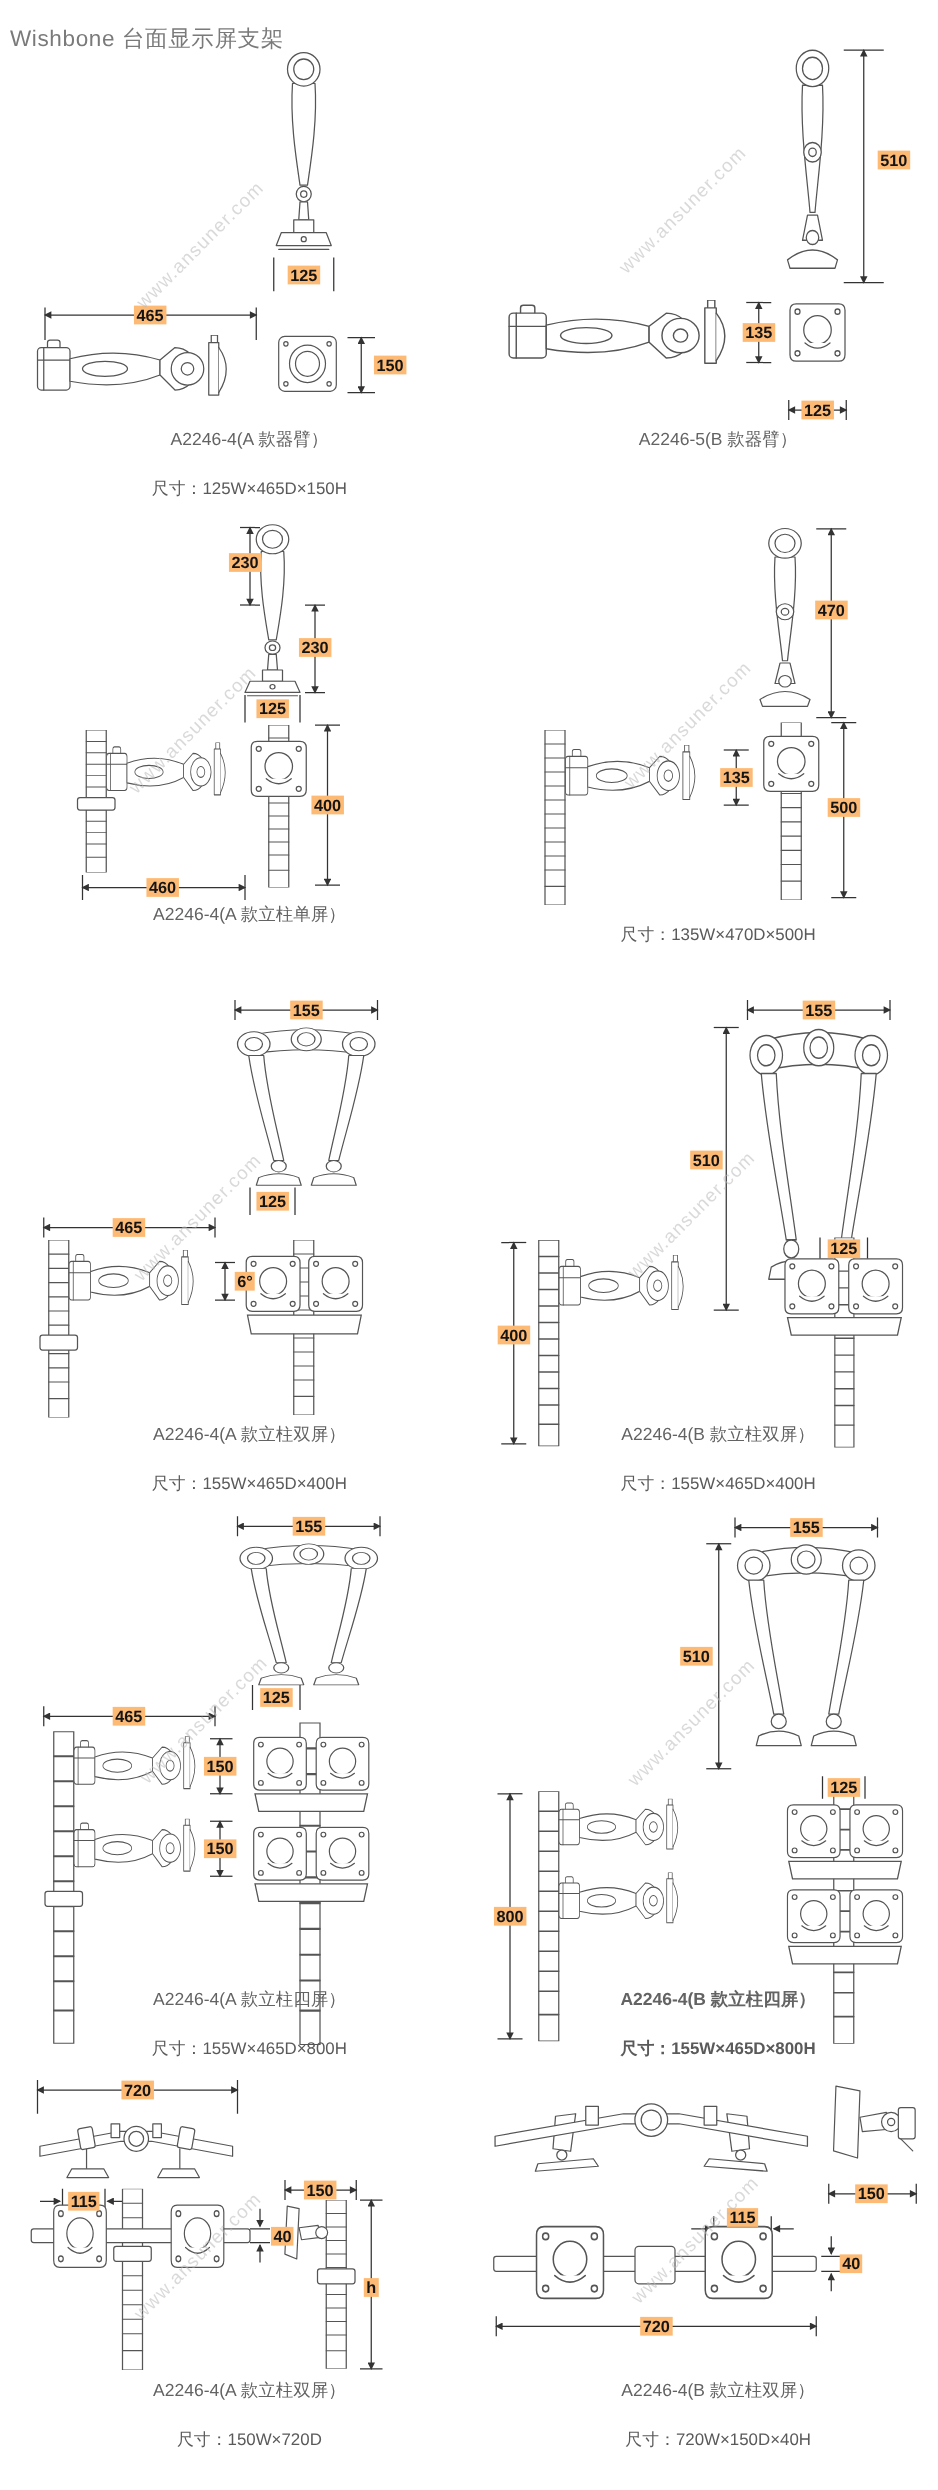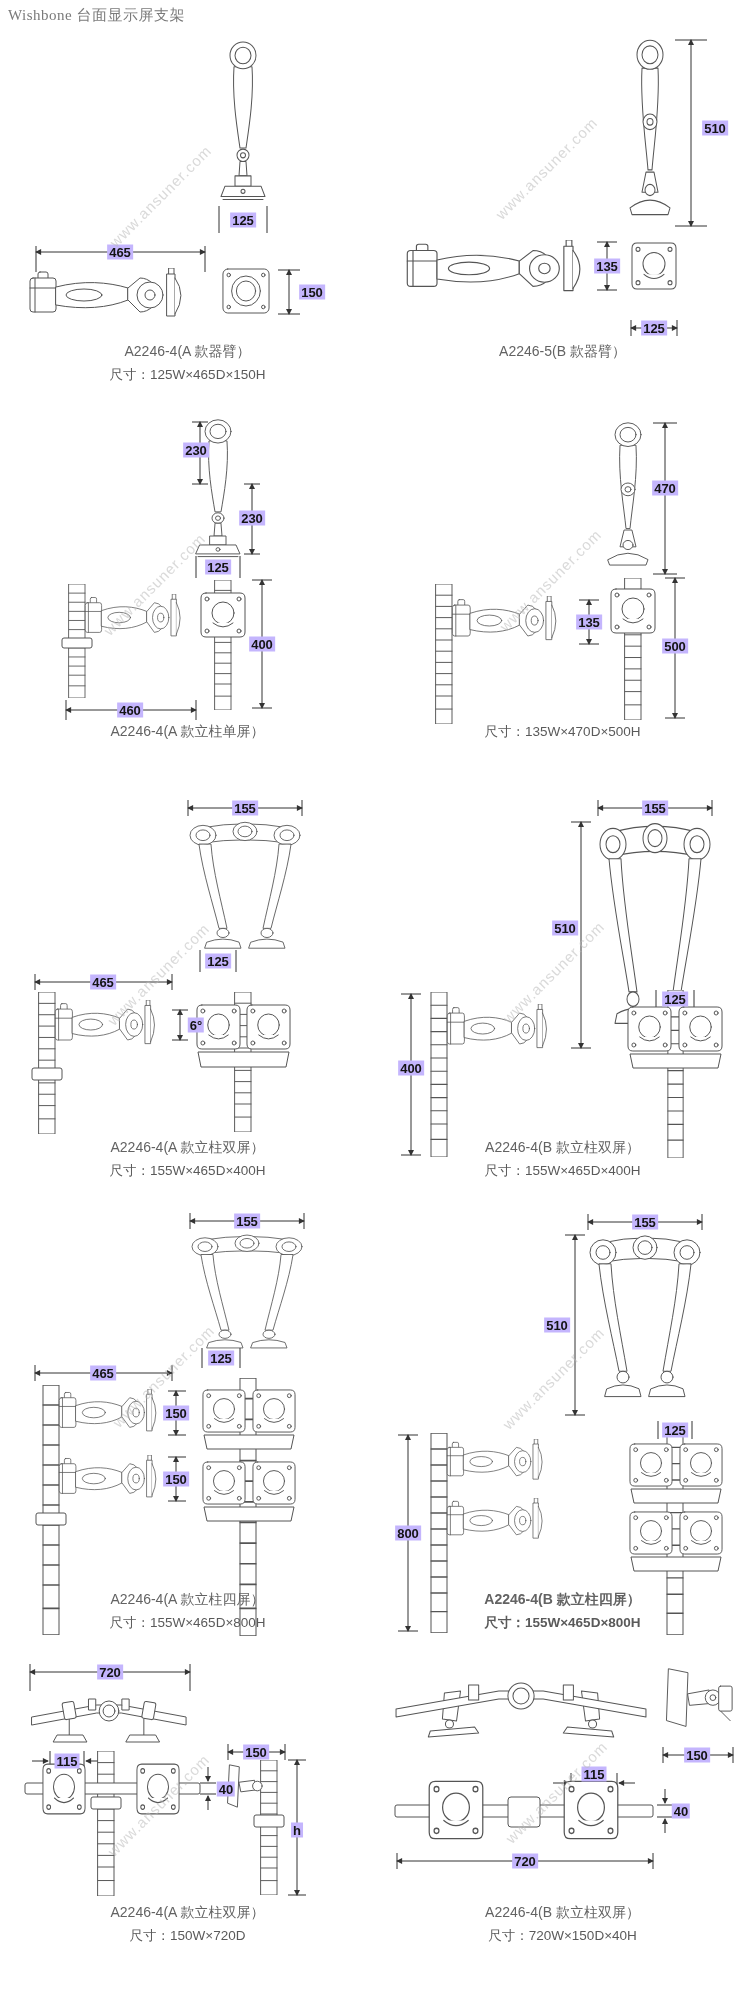--- a/index.html
+++ b/index.html
@@ -1,28 +1,28 @@
 <!DOCTYPE html>
 <html><head>
 <meta charset="utf-8">
 <style>
   html,body{margin:0;padding:0;background:#fff;}
   body{width:750px;height:1992px;position:relative;overflow:hidden;
        font-family:"Liberation Sans","DejaVu Sans",sans-serif;}
   .page{position:absolute;inset:0;}
-  .title{position:absolute;left:8px;top:6px;font-size:15px;color:#7a7a7a;letter-spacing:.5px;font-family:Liberation Serif, serif;}
+  .title{position:absolute;left:8px;top:19px;font-size:18px;color:#7a7a7a;letter-spacing:.5px;}
   .cell{position:absolute;width:375px;}
   .art{position:absolute;left:0;top:0;}
   .art .ln{stroke:#555;fill:#fff;}
   .art .dl{stroke:#333;stroke-width:1;fill:none;}
   .dim{position:absolute;transform:translate(-50%,-50%);font-size:13px;font-weight:600;
-       color:#141414;background:#c4b5fd;padding:0 2px;white-space:nowrap;line-height:15px;}
-  .cap{position:absolute;left:0;width:375px;text-align:center;}
+       color:#141414;background:#fdba74;padding:0 2px;white-space:nowrap;line-height:15px;}
+  .cap{position:absolute;left:0;width:375px;text-align:center;padding-left:12px;}
   .cap-name{font-size:14px;color:#636363;line-height:23px;}
-  .cap-size{font-size:13.5px;color:#5a5a5a;line-height:23px;}
+  .cap-size{font-size:13.5px;color:#5a5a5a;line-height:23px;margin-top:16px;}
   .wm{position:absolute;transform:rotate(-45deg);transform-origin:0 50%;
       color:rgba(186,186,186,.55);font-size:15px;letter-spacing:1px;pointer-events:none;white-space:nowrap;}
   g.sym{stroke:#555;fill:#fff;stroke-width:1;stroke-linejoin:round;stroke-linecap:round;}
 </style>
 </head>
 <body>
 
 <svg width="0" height="0" style="position:absolute" aria-hidden="true">
   <defs>
     <marker id="ar" viewBox="0 0 10 10" refX="8.5" refY="5" markerWidth="7" markerHeight="6" orient="auto-start-reverse">

